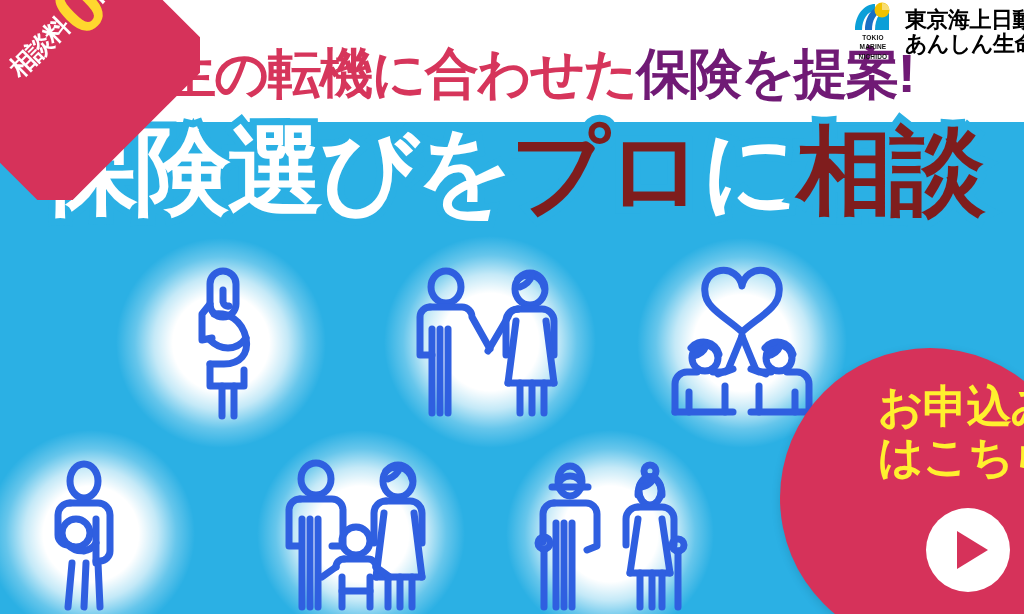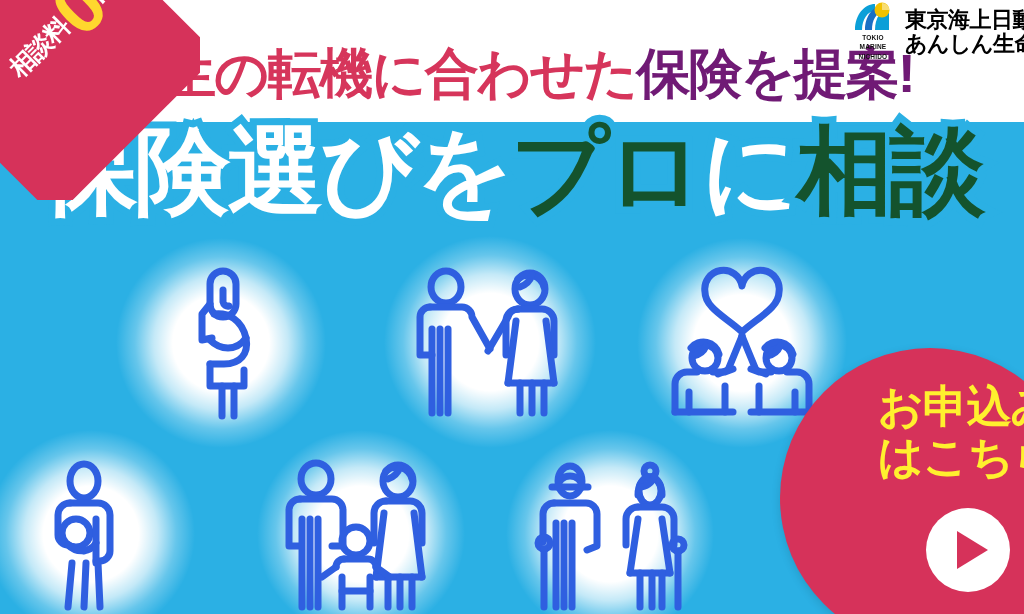--- a/index.html
+++ b/index.html
@@ -80,21 +80,21 @@
 
   
   .bigtitle{
     position:absolute;left:0;top:122px;width:1024px;text-align:center;
     z-index:12;white-space:nowrap;
     font-size:96px;font-weight:bold;line-height:1.02;letter-spacing:-3px;
     -webkit-text-stroke:14px #2bb0e4;
     paint-order:stroke fill;
   }
   .bt-white{color:#ffffff;}
-  .bt-yellow{color:#14532d;}
+  .bt-yellow{color:#7f1d1d;}
 
   
   .glow{
     position:absolute;border-radius:50%;
     background:radial-gradient(circle closest-side,
       rgba(255,255,255,1) 0%,
       rgba(255,255,255,1) 46%,
       rgba(255,255,255,0.72) 64%,
       rgba(255,255,255,0.28) 82%,
       rgba(255,255,255,0) 100%);

